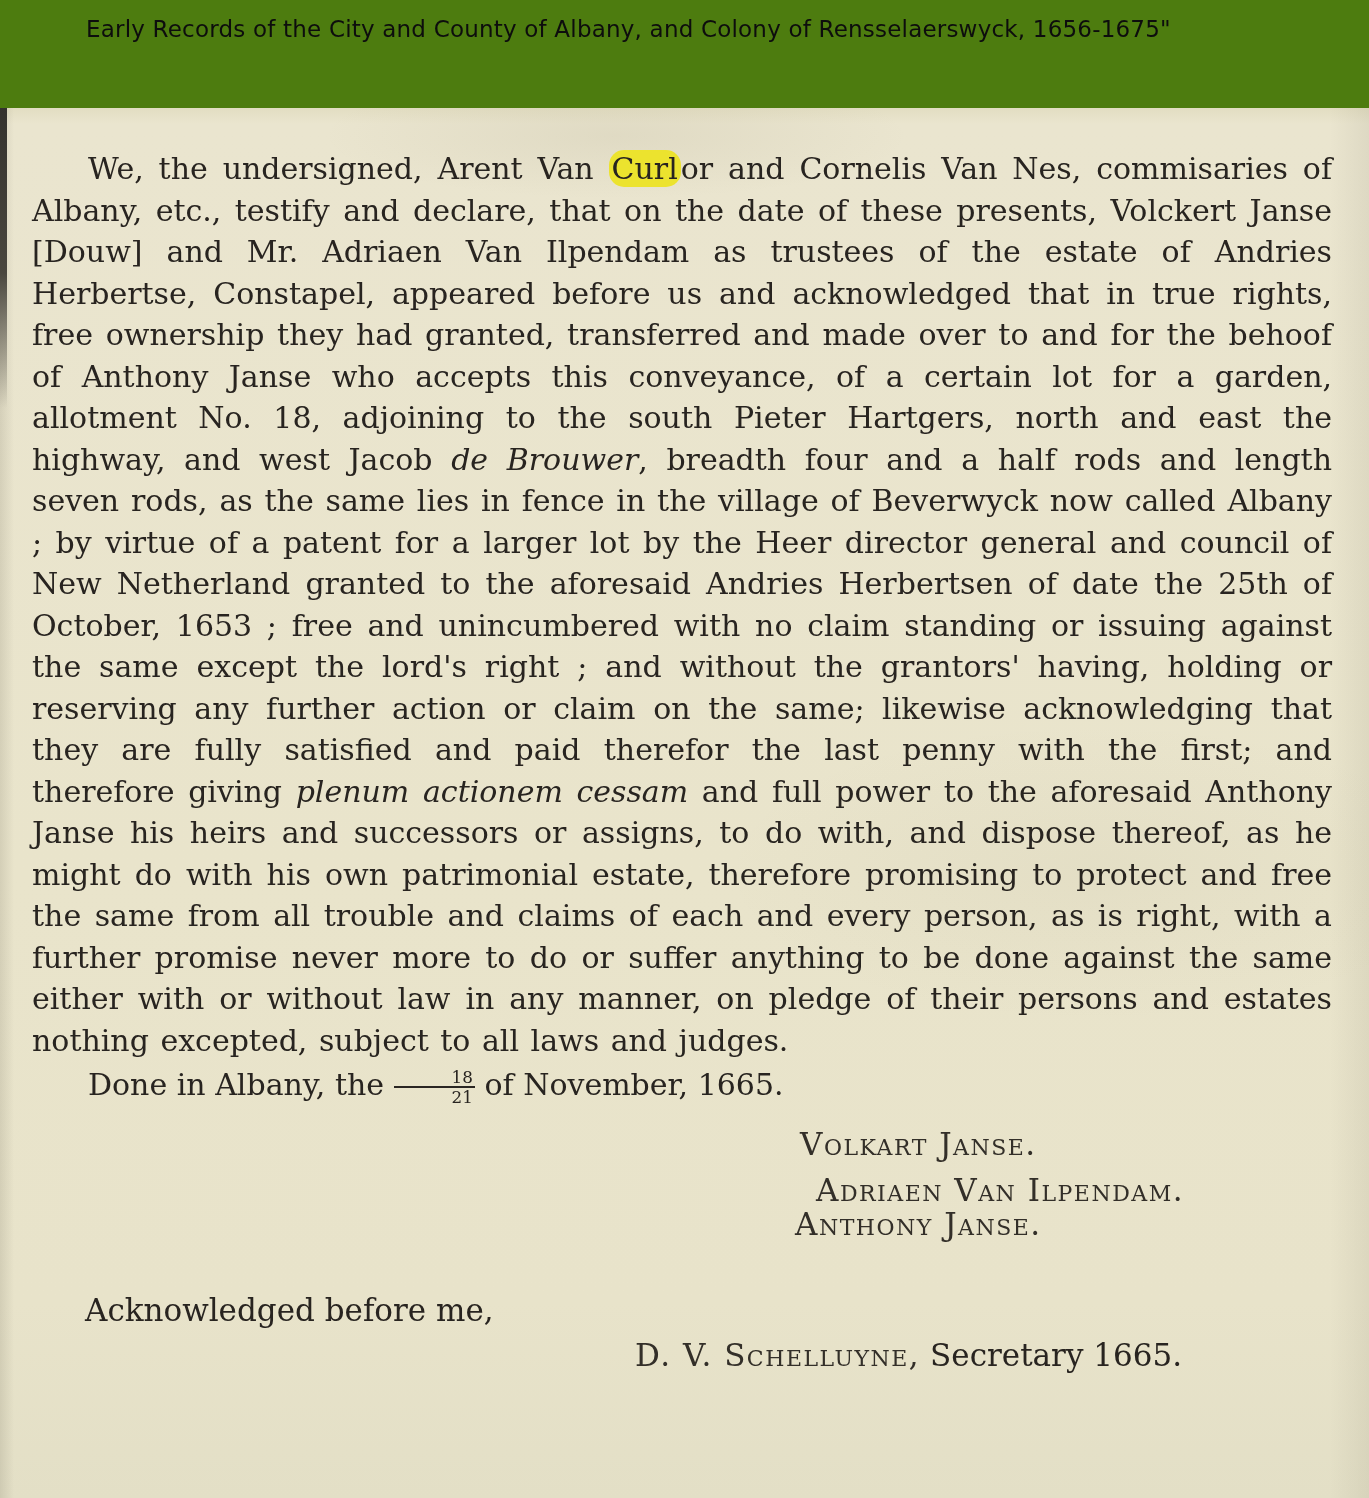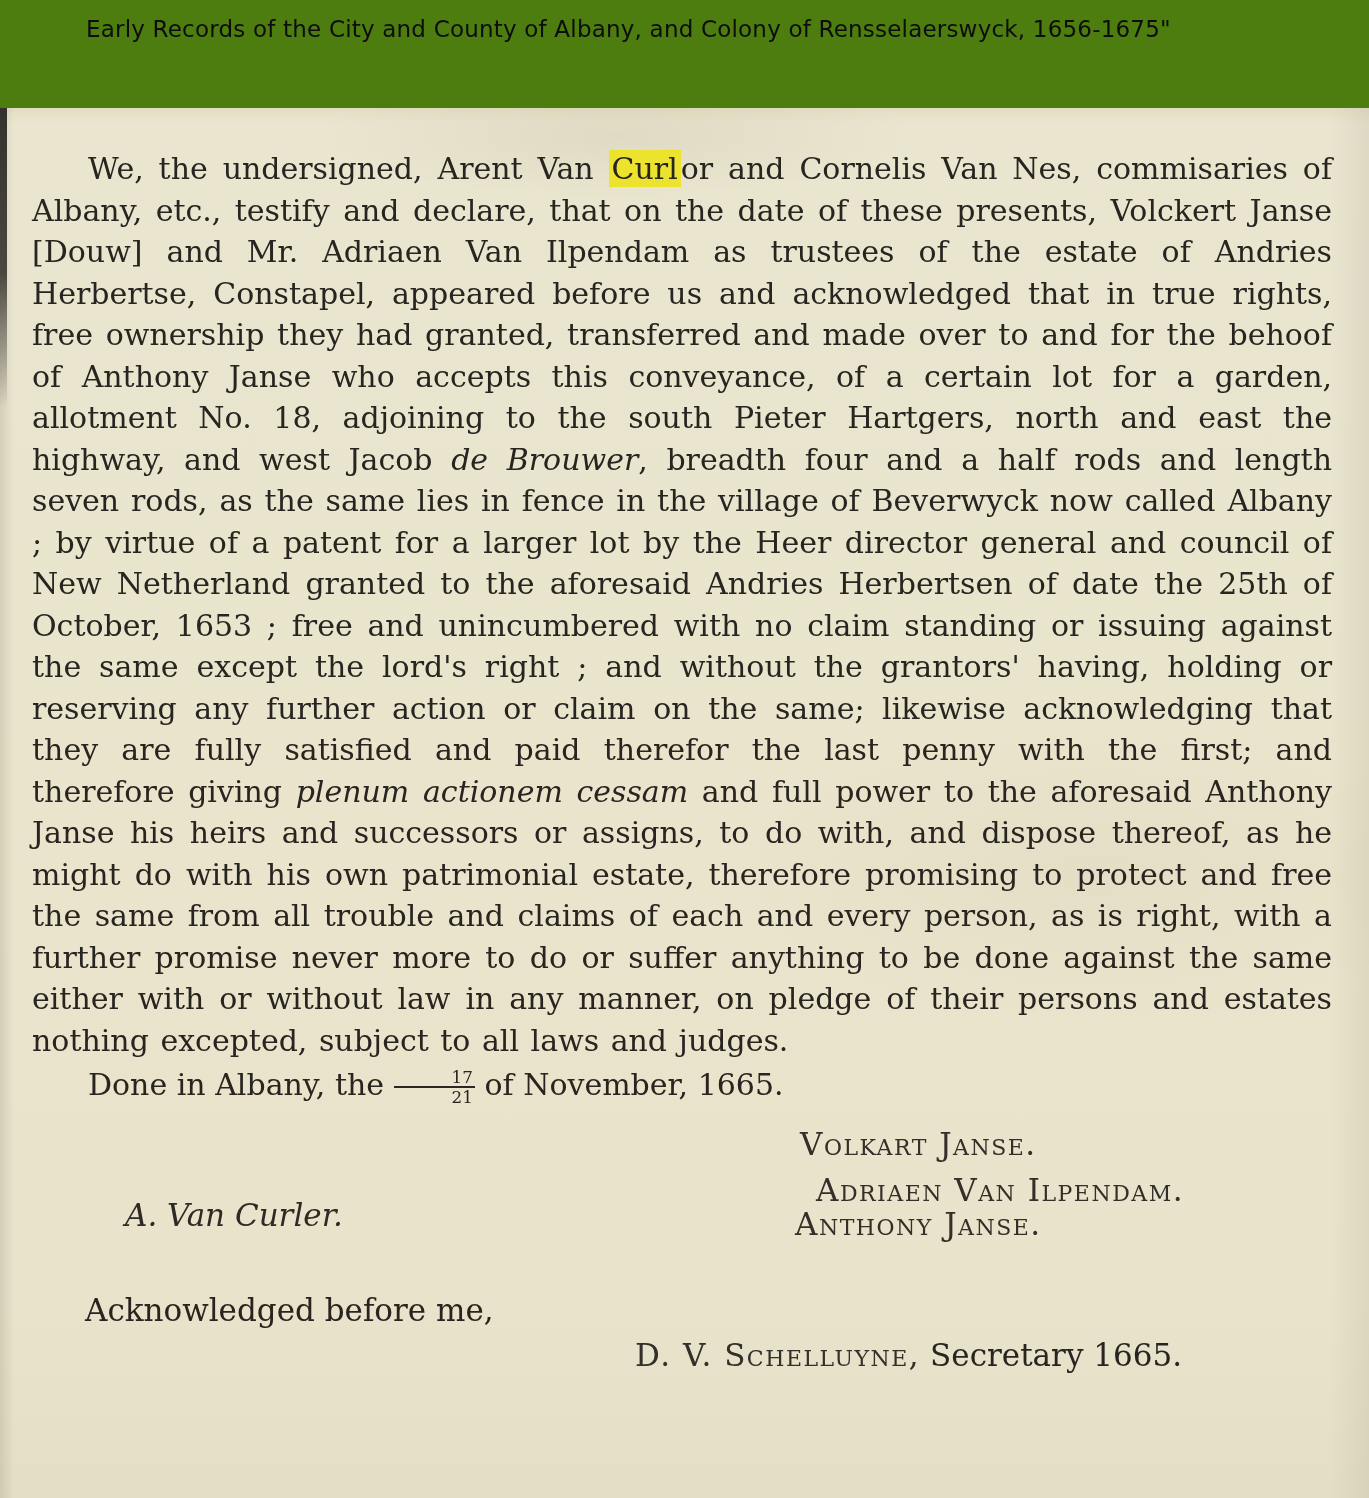--- a/index.html
+++ b/index.html
@@ -46,20 +46,21 @@
   .para {
     margin: 0;
     text-align: justify;
     text-indent: 56px;
     word-spacing: 2px;
   }
   .hl {
     background: #ece32e;
     padding: 1px 3px;
     box-decoration-break: clone;
+    border-radius: 15px;
   }
   .it { font-style: italic; }
   .dateline {
     margin: 3px 0 16px 0;
     text-indent: 56px;
   }
   .frac {
     display: inline-block;
     vertical-align: -0.5em;
     font-size: 0.56em;
@@ -82,25 +83,24 @@
     <div>Early Records of the City and County of Albany, and Colony of Rensselaerswyck, 1656-1675"</div>
   </div>
 </div>
 
 <div class="page">
   <div class="edge-strip"></div>
   <div class="doc">
 
     <p class="para"><span>We, the undersigned, Arent Van </span><span class="hl">Curl</span><span>or and Cornelis Van Nes, commisaries of Albany, etc., testify and declare, that on the date of these presents, Volckert Janse [Douw] and Mr. Adriaen Van Ilpendam as trustees of the estate of Andries Herbertse, Constapel, appeared before us and acknowledged that in true rights, free ownership they had granted, transferred and made over to and for the behoof of Anthony Janse who accepts this conveyance, of a certain lot for a garden, allotment No. 18, adjoining to the south Pieter Hartgers, north and east the highway, and west Jacob </span><span class="it">de Brouwer</span><span>, breadth four and a half rods and length seven rods, as the same lies in fence in the village of Beverwyck now called Albany ; by virtue of a patent for a larger lot by the Heer director general and council of New Netherland granted to the aforesaid Andries Herbertsen of date the 25th of October, 1653 ; free and unincumbered with no claim standing or issuing against the same except the lord's right ; and without the grantors' having, holding or reserving any further action or claim on the same; likewise acknowledging that they are fully satisfied and paid therefor the last penny with the first; and therefore giving </span><span class="it">plenum actionem cessam</span><span> and full power to the aforesaid Anthony Janse his heirs and successors or assigns, to do with, and dispose thereof, as he might do with his own patrimonial estate, therefore promising to protect and free the same from all trouble and claims of each and every person, as is right, with a further promise never more to do or suffer anything to be done against the same either with or without law in any manner, on pledge of their persons and estates nothing excepted, subject to all laws and judges.</span></p>
 
-    <p class="dateline"><span>Done in Albany, the </span><span class="frac"><span class="top">17</span><span class="bot">21</span></span><span> of November, 1665.</span></p>
+    <p class="dateline"><span>Done in Albany, the </span><span class="frac"><span class="top">18</span><span class="bot">21</span></span><span> of November, 1665.</span></p>
 
     <div class="sig-area">
       <div class="sig sc" style="left:768px; top:1px;">Volkart Janse.</div>
       <div class="sig sc" style="left:784px; top:47px;">Adriaen Van Ilpendam.</div>
       <div class="sig sc" style="left:763px; top:81px;">Anthony Janse.</div>
-      <div class="sig sig-italic" style="left:93px; top:72px;">A. Van Curler.</div>
       <div class="sig sig-roman" style="left:53px; top:167px;">Acknowledged before me,</div>
       <div class="sig" style="left:603px; top:212px;"><span class="sc">D. V. Schelluyne,</span><span class="sig-roman"> Secretary 1665.</span></div>
     </div>
 
   </div>
 </div>
 
 </body></html>

